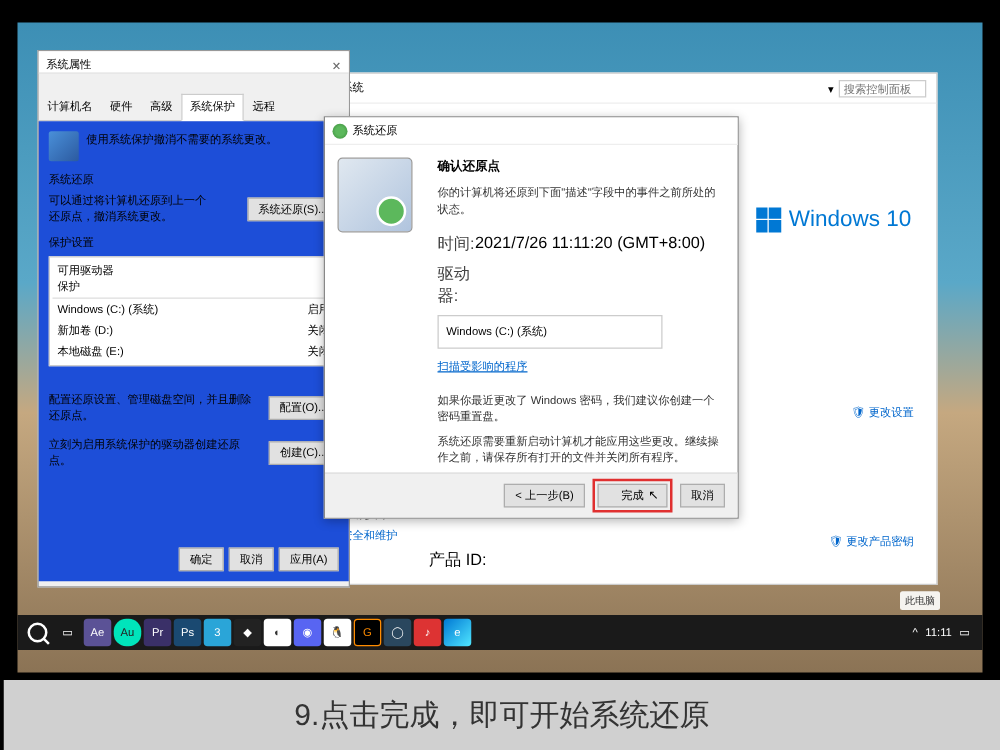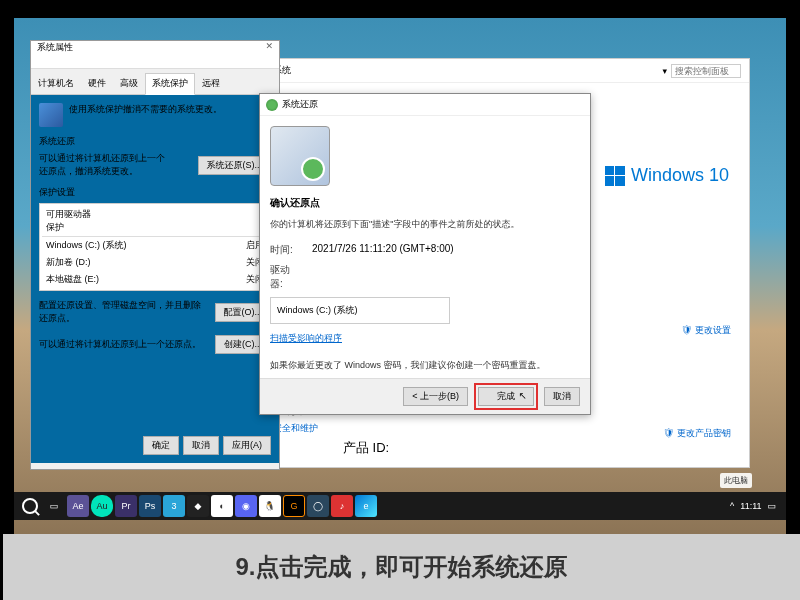--- a/index.html
+++ b/index.html
@@ -1,27 +1,27 @@
 <!DOCTYPE html>
 <html><head>
 <meta charset="utf-8">
 <style>
 * { margin: 0; padding: 0; box-sizing: border-box; font-family: "Microsoft YaHei", sans-serif; }
 body { width: 800px; height: 600px; overflow: hidden; position: relative; background: #000; }
 .desktop { position: absolute; top: 18px; left: 14px; right: 14px; height: 520px; background: linear-gradient(180deg, #3d8fb5 0%, #5aa8c8 40%, #c5a880 60%, #8b7355 100%); }
-.caption-bar { position: absolute; bottom: 0; left: 3px; right: 0; height: 66px; background: #d0d0d0; display: flex; align-items: center; justify-content: center; font-size: 24px; font-weight: bold; color: #333; }
+.caption-bar { position: absolute; bottom: 0; left: 3px; right: 0; height: 56px; background: #d0d0d0; display: flex; align-items: center; justify-content: center; font-size: 24px; font-weight: normal; color: #333; }
 
 
 .win-sysprops { position: absolute; top: 22px; left: 16px; width: 250px; height: 430px; background: #f0f0f0; border: 1px solid #999; font-size: 9px; }
-.win-title { height: 28px; background: #fff; display: flex; align-items: flex-start; justify-content: space-between; padding: 0 6px; border-bottom: 1px solid #ddd; font-size: 9px; }
+.win-title { height: 18px; background: #fff; display: flex; align-items: flex-end; justify-content: space-between; padding: 0 6px; border-bottom: 1px solid #ddd; font-size: 9px; }
 .win-close { cursor: pointer; color: #666; }
-.tabs { display: flex; gap: 0; border-bottom: 1px solid #ccc; background: #f0f0f0; padding-top: 4px; }
+.tabs { display: flex; gap: 0; border-bottom: 1px solid #ccc; background: #f0f0f0; padding-top: 16px; }
 .tab { padding: 3px 6px; font-size: 9px; border: 1px solid transparent; }
 .tab.active { background: #fff; border: 1px solid #ccc; border-bottom: 1px solid #fff; margin-bottom: -1px; }
-.win-body { padding: 8px; background: #0369a1; height: calc(100% - 60px); position: relative; }
+.win-body { padding: 8px; background: #1d4ed8; height: calc(100% - 60px); position: relative; }
 .info-row { display: flex; gap: 6px; margin-bottom: 8px; }
 .shield-icon { width: 24px; height: 24px; background: linear-gradient(135deg,#4a90d9,#2c5aa0); border-radius: 2px; flex-shrink: 0; }
 .section-title { font-size: 9px; margin: 8px 0 4px; }
 .btn { background: #e1e1e1; border: 1px solid #adadad; padding: 2px 8px; font-size: 9px; cursor: pointer; }
 .drive-list { border: 1px solid #ccc; background: #fff; padding: 2px; font-size: 9px; }
 .drive-header { display: flex; justify-content: space-between; border-bottom: 1px solid #ddd; padding: 2px 4px; flex-direction: column; }
 .drive-row { display: flex; justify-content: space-between; padding: 2px 4px; }
 .bottom-buttons { position: absolute; bottom: 8px; right: 8px; display: flex; gap: 4px; }
 
 
@@ -30,28 +30,28 @@
 .settings-content { padding: 12px; }
 .win10-logo { position: absolute; top: 106px; right: 20px; font-size: 18px; color: #0078d4; display: flex; align-items: center; gap: 6px; }
 .win-squares { width: 20px; height: 20px; display: grid; grid-template-columns: 1fr 1fr; gap: 1px; }
 .win-squares span { background: #0078d4; }
 .settings-link { color: #0066cc; font-size: 9px; position: absolute; right: 18px; text-align: right; }
 
 
 .win-restore { position: absolute; top: 75px; left: 245px; width: 332px; height: 322px; background: #fff; border: 1px solid #888; font-size: 9px; box-shadow: 0 2px 8px rgba(0,0,0,.3); }
 .restore-title { height: 22px; background: #fff; display: flex; align-items: center; padding: 0 6px; gap: 4px; border-bottom: 1px solid #eee; font-size: 9px; }
 .restore-icon-sm { width: 12px; height: 12px; background: radial-gradient(circle,#5cb85c 40%,#3a8a3a 100%); border-radius: 50%; }
-.restore-body { display: flex; padding: 10px; gap: 10px; height: calc(100% - 58px); flex-direction: column; }
+.restore-body { display: flex; padding: 10px; gap: 10px; height: calc(100% - 58px); }
 .restore-left { width: 70px; }
 .restore-bigicon { width: 60px; height: 60px; background: linear-gradient(135deg,#e0e8f0,#b0c4de); border: 1px solid #999; border-radius: 4px; position: relative; }
 .restore-bigicon::after { content:''; position:absolute; bottom:4px; right:4px; width:20px; height:20px; background:#5cb85c; border-radius:50%; border:2px solid #fff; }
 .restore-right { flex: 1; }
 .restore-heading { font-size: 10px; font-weight: bold; margin-bottom: 8px; }
 .restore-desc { font-size: 9px; color: #333; margin-bottom: 12px; }
-.field-row { display: flex; margin-bottom: 6px; font-size: 10px; gap: 12px; }
+.field-row { display: flex; margin-bottom: 6px; font-size: 13px; }
 .field-label { width: 30px; color: #444; }
 .drive-box { border: 1px solid #ccc; padding: 6px; margin: 4px 0 8px; font-size: 9px; width: 180px; }
 .link { color: #0066cc; text-decoration: underline; cursor: pointer; font-size: 9px; margin-top: 20px; }
 .restore-note { font-size: 9px; color: #333; margin-top: 14px; line-height: 1.4; }
 .restore-footer { height: 36px; border-top: 1px solid #ddd; background: #f0f0f0; display: flex; align-items: center; justify-content: flex-end; gap: 6px; padding: 0 10px; }
 .red-highlight { border: 2px solid #e03030; padding: 2px; }
 .cursor-icon { position: absolute; font-size: 10px; }
 
 
 .taskbar { position: absolute; bottom: 18px; left: 0; right: 0; height: 28px; background: #1a1a1a; display: flex; align-items: center; padding: 0 4px; }
@@ -136,26 +136,26 @@
           </div>
         <div class="drive-row">
             <span>新加卷 (D:)</span>
             <span>关闭</span>
           </div>
         <div class="drive-row">
             <span>本地磁盘 (E:)</span>
             <span>关闭</span>
           </div>
       </div>
-      <div style="display:flex;justify-content:space-between;align-items:center;margin-top:8px;gap:6px">
+      <div style="display:flex;justify-content:space-between;align-items:center;margin-top:20px;gap:6px">
         <div style="flex:1">配置还原设置、管理磁盘空间，并且删除还原点。</div>
         <button class="btn">配置(O)...</button>
       </div>
       <div style="display:flex;justify-content:space-between;align-items:center;margin-top:10px;gap:6px">
-        <div style="flex:1">可以通过将计算机还原到上一个还原点。</div>
+        <div style="flex:1">立刻为启用系统保护的驱动器创建还原点。</div>
         <button class="btn">创建(C)...</button>
       </div>
       <div class="bottom-buttons">
         <button class="btn">确定</button>
         <button class="btn">取消</button>
         <button class="btn">应用(A)</button>
       </div>
     </div>
   </div>
 
@@ -174,20 +174,21 @@
         <div class="field-row">
           <span class="field-label">时间:</span>
           <span>2021/7/26 11:11:20 (GMT+8:00)</span>
         </div>
         <div class="field-row">
           <span class="field-label">驱动器:</span>
         </div>
         <div class="drive-box">Windows (C:) (系统)</div>
         <span class="link">扫描受影响的程序</span>
         <div class="restore-note">如果你最近更改了 Windows 密码，我们建议你创建一个密码重置盘。</div>
+        <div class="restore-note" style="margin-top:8px">系统还原需要重新启动计算机才能应用这些更改。继续操作之前，请保存所有打开的文件并关闭所有程序。</div>
       </div>
     </div>
     <div class="restore-footer">
       <button class="btn">&lt; 上一步(B)</button>
       <span class="red-highlight">
         <button class="btn" style="padding:2px 18px;position:relative">
           <span>完成</span>
           <span class="cursor-icon" style="right:6px;top:2px">↖</span>
         </button>
       </span>

